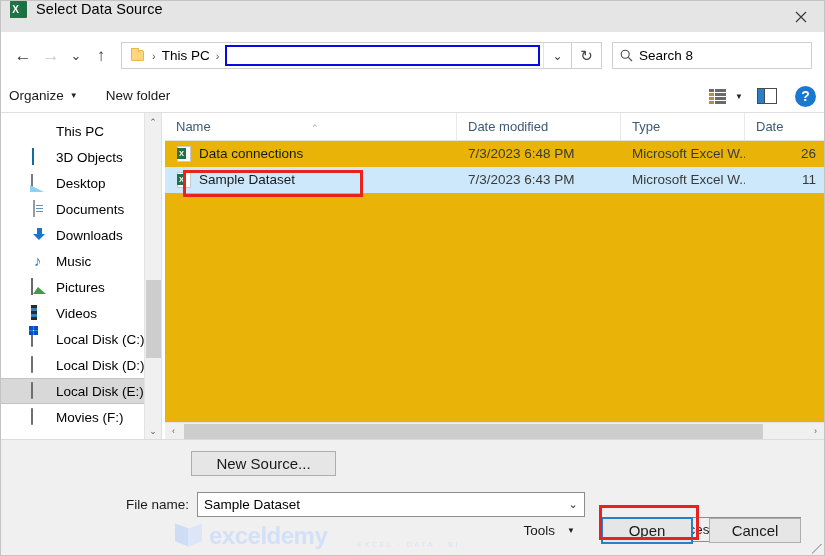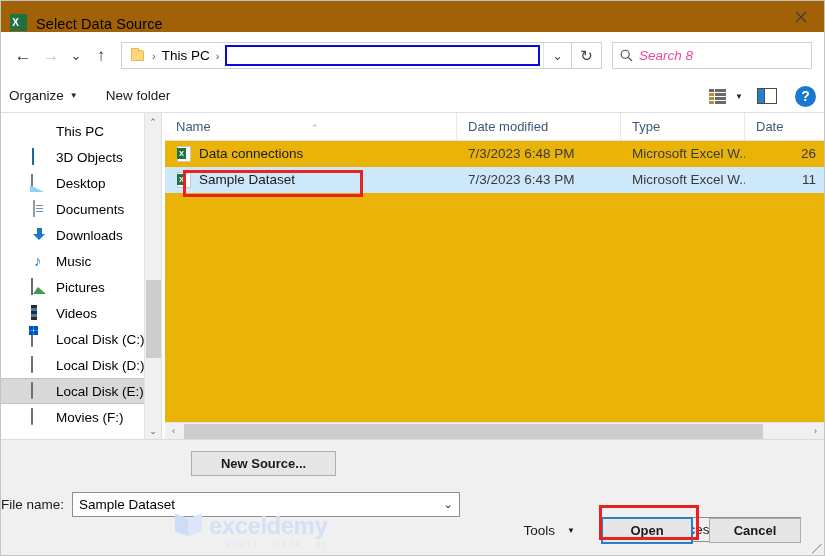--- a/index.html
+++ b/index.html
@@ -16,22 +16,22 @@
     background: #ffffff;
     border: 1px solid #c4c4c4;
     display: flex;
     flex-direction: column;
   }
 
   
   .titlebar {
     height: 31px;
     display: flex;
-    align-items: flex-end;
-    background: #a16207;
+    align-items: flex-start;
+    background: #e5e5e5;
     flex: none;
     position: relative;
   }
   .titlebar-icon {
     width: 18px; height: 18px;
     margin-left: 9px; margin-right: 8px;
     position: relative;
     flex: none;
   }
   .xl-icon {
@@ -167,22 +167,21 @@
     flex: none;
   }
   .search-ico {
     width: 26px; height:25px;
     display:flex;align-items:center;justify-content:center;
     color:#4a4a4a;
     flex:none;
   }
   .search-ph {
     font-size: 13.5px;
-    color: #ec4899;
-    font-style: italic;
+    color: #000000;
   }
 
   
   .toolbar {
     height: 34px;
     display: flex;
     align-items: center;
     padding-left: 8px;
     border-bottom: 1px solid #dfdfdf;
     background: #ffffff;
@@ -498,38 +497,38 @@
     background: #f0f0f0;
     border-top: 1px solid #dcdcdc;
     padding: 0;
     position: relative;
     height: 116px;
   }
   .newsource-row {
     padding: 11px 0 0 190px;
   }
   .btn {
-    font-size: 13px;
+    font-size: 15px;
     color: #1a1a1a;
     background: #e6e6e6;
     border: 1px solid #adadad;
     height: 25px;
     display: inline-flex;
     align-items: center;
     justify-content: center;
     cursor: default;
     font-family: "Liberation Sans", sans-serif;
-    font-weight: bold;
   }
   .btn-newsource { width: 145px; }
 
   .fname-row {
     display: flex;
     align-items: center;
     margin-top: 16px;
+    padding-left: 125px;
   }
   .fname-label {
     font-size: 13.5px;
     color: #1a1a1a;
     margin-right: 8px;
     flex: none;
   }
   .fname-input {
     width: 388px; height: 25px;
     border: 1px solid #8d8d8d;
@@ -583,21 +582,21 @@
     border: 2px solid #2a7fc9;
     background: #e6e6e6;
     height: 27px;
   }
   .btn-cancel { width: 92px; margin-left: 16px; }
 
   
   .watermark {
     position: absolute;
     left: 174px; bottom: 6px;
-    display: flex; flex-direction: column;
+    display: flex; flex-direction: row;
     align-items: flex-end;
     opacity: 1;
     pointer-events: none;
   }
   .wm-row { display:flex; align-items:center; gap:7px; }
   .wm-cube {
     width: 27px; height: 27px;
     position: relative;
   }
   .wm-cube::before {

